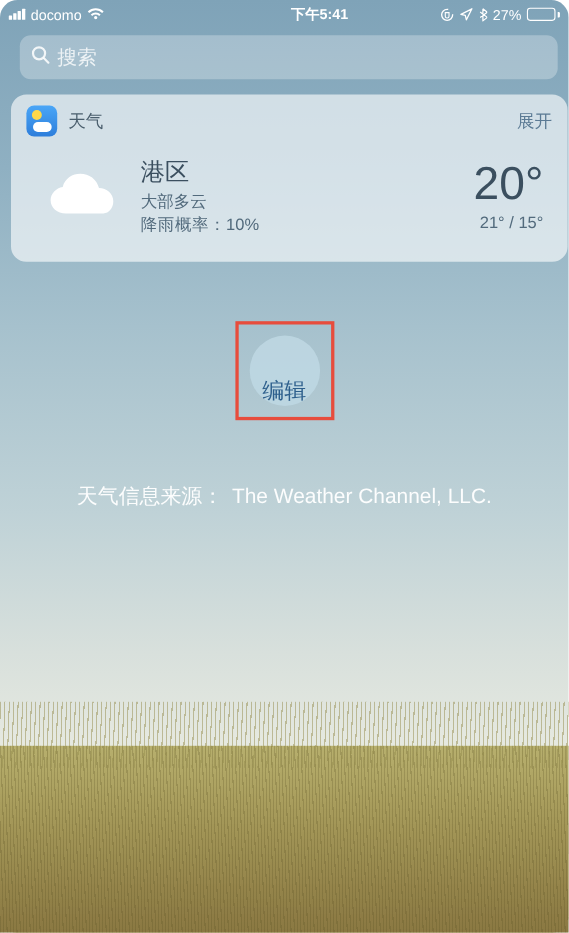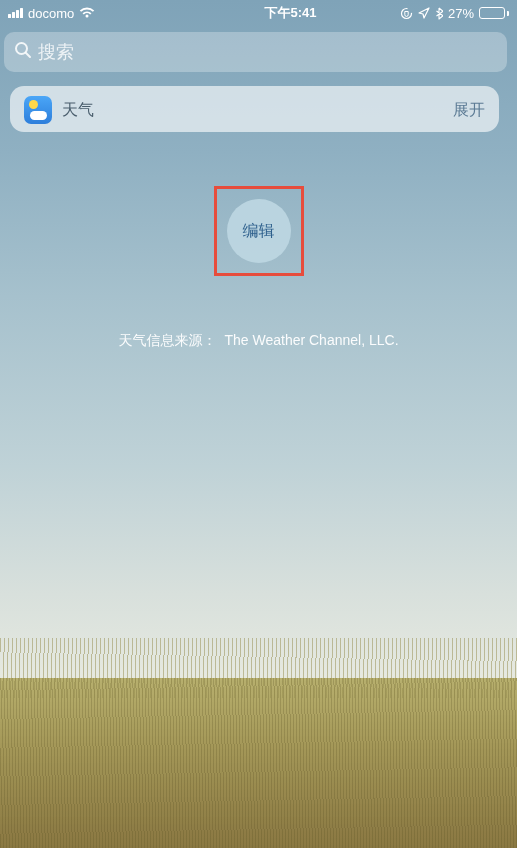--- a/index.html
+++ b/index.html
@@ -19,20 +19,21 @@
       position: relative;
       background: linear-gradient(to bottom,
         #7fa3b8 0%,
         #8fb0c2 18%,
         #a6c1cd 35%,
         #bfd2d7 55%,
         #d8e0dc 70%,
         #e6e9e0 80%,
         #d4cfa0 88%,
         #c2b87a 100%);
+      border-radius: 16px;
     }
     
     .grass {
       position: absolute;
       bottom: 0;
       left: 0;
       right: 0;
       height: 170px;
       background:
         repeating-linear-gradient(88deg, rgba(90,80,30,0.25) 0 1px, transparent 1px 3px),
@@ -105,21 +106,21 @@
       border-radius: 1px;
     }
     .battery-tip {
       width: 2px;
       height: 5px;
       background: #fff;
       border-radius: 0 1px 1px 0;
     }
     
     .search-bar {
-      margin: 6px 10px 0 4px;
+      margin: 6px 10px 0 18px;
       height: 40px;
       background: rgba(255,255,255,0.28);
       border-radius: 10px;
       display: flex;
       align-items: center;
       padding: 0 10px;
       gap: 6px;
     }
     .search-icon { color: rgba(255,255,255,0.85); }
     .search-input {
@@ -128,21 +129,21 @@
       background: transparent;
       outline: none;
       font-size: 18px;
       color: #fff;
     }
     .search-input::placeholder {
       color: rgba(255,255,255,0.8);
     }
     
     .weather-card {
-      margin: 14px 18px 0 10px;
+      margin: 14px 1px 0 10px;
       background: rgba(255,255,255,0.62);
       border-radius: 14px;
       overflow: hidden;
     }
     .weather-header {
       display: flex;
       align-items: center;
       padding: 10px 14px 8px 14px;
       gap: 10px;
     }
@@ -235,31 +236,31 @@
       border: 3px solid #e74c3c;
       padding: 10px;
       display: inline-block;
     }
     .edit-button {
       width: 64px;
       height: 64px;
       border-radius: 50%;
       background: rgba(190,215,226,0.9);
       display: flex;
-      align-items: center;
+      align-items: flex-end;
       justify-content: center;
-      font-size: 16px;
+      font-size: 20px;
       color: #2d5f8c;
     }
     
     .attribution {
       margin-top: 56px;
       text-align: center;
       color: rgba(255,255,255,0.95);
-      font-size: 14px;
+      font-size: 19px;
     }
     .attribution span { margin: 0 4px; }
   </style>
 </head>
 <body>
 
 <div class="screen">
   <div class="grass"></div>
 
   <div class="status-bar">
@@ -312,20 +313,40 @@
     </span>
     <input class="search-input" type="text" placeholder="搜索" style="">
   </div>
 
   <div class="weather-card">
     <div class="weather-header">
       <div class="weather-app-icon"></div>
       <div class="weather-title">天气</div>
       <div class="expand-link">展开</div>
     </div>
+    <div class="weather-body">
+      <div class="cloud-icon">
+        <svg width="70" height="48" viewBox="0 0 70 48">
+          <path d="M52 40H18c-8 0-14-5-14-12 0-6 5-11 11-12 2-8 9-12 16-12 8 0 15 5 17 13 7 0 13 5 13 12 0 6-4 11-9 11z" fill="#ffffff"></path>
+        </svg>
+      </div>
+      <div class="weather-info">
+        <div class="location">港区</div>
+        <div class="condition">大部多云</div>
+        <div class="precip">
+          <span class="precip-label">降雨概率：</span><span>10%</span>
+        </div>
+      </div>
+      <div class="weather-temp">
+        <div class="temp-main">20°</div>
+        <div class="temp-range">
+          <span>21°</span><span> / </span><span>15°</span>
+        </div>
+      </div>
+    </div>
   </div>
 
   <div class="edit-wrap">
     <div class="edit-highlight">
       <div class="edit-button">
         <span>编辑</span>
       </div>
     </div>
   </div>
 

